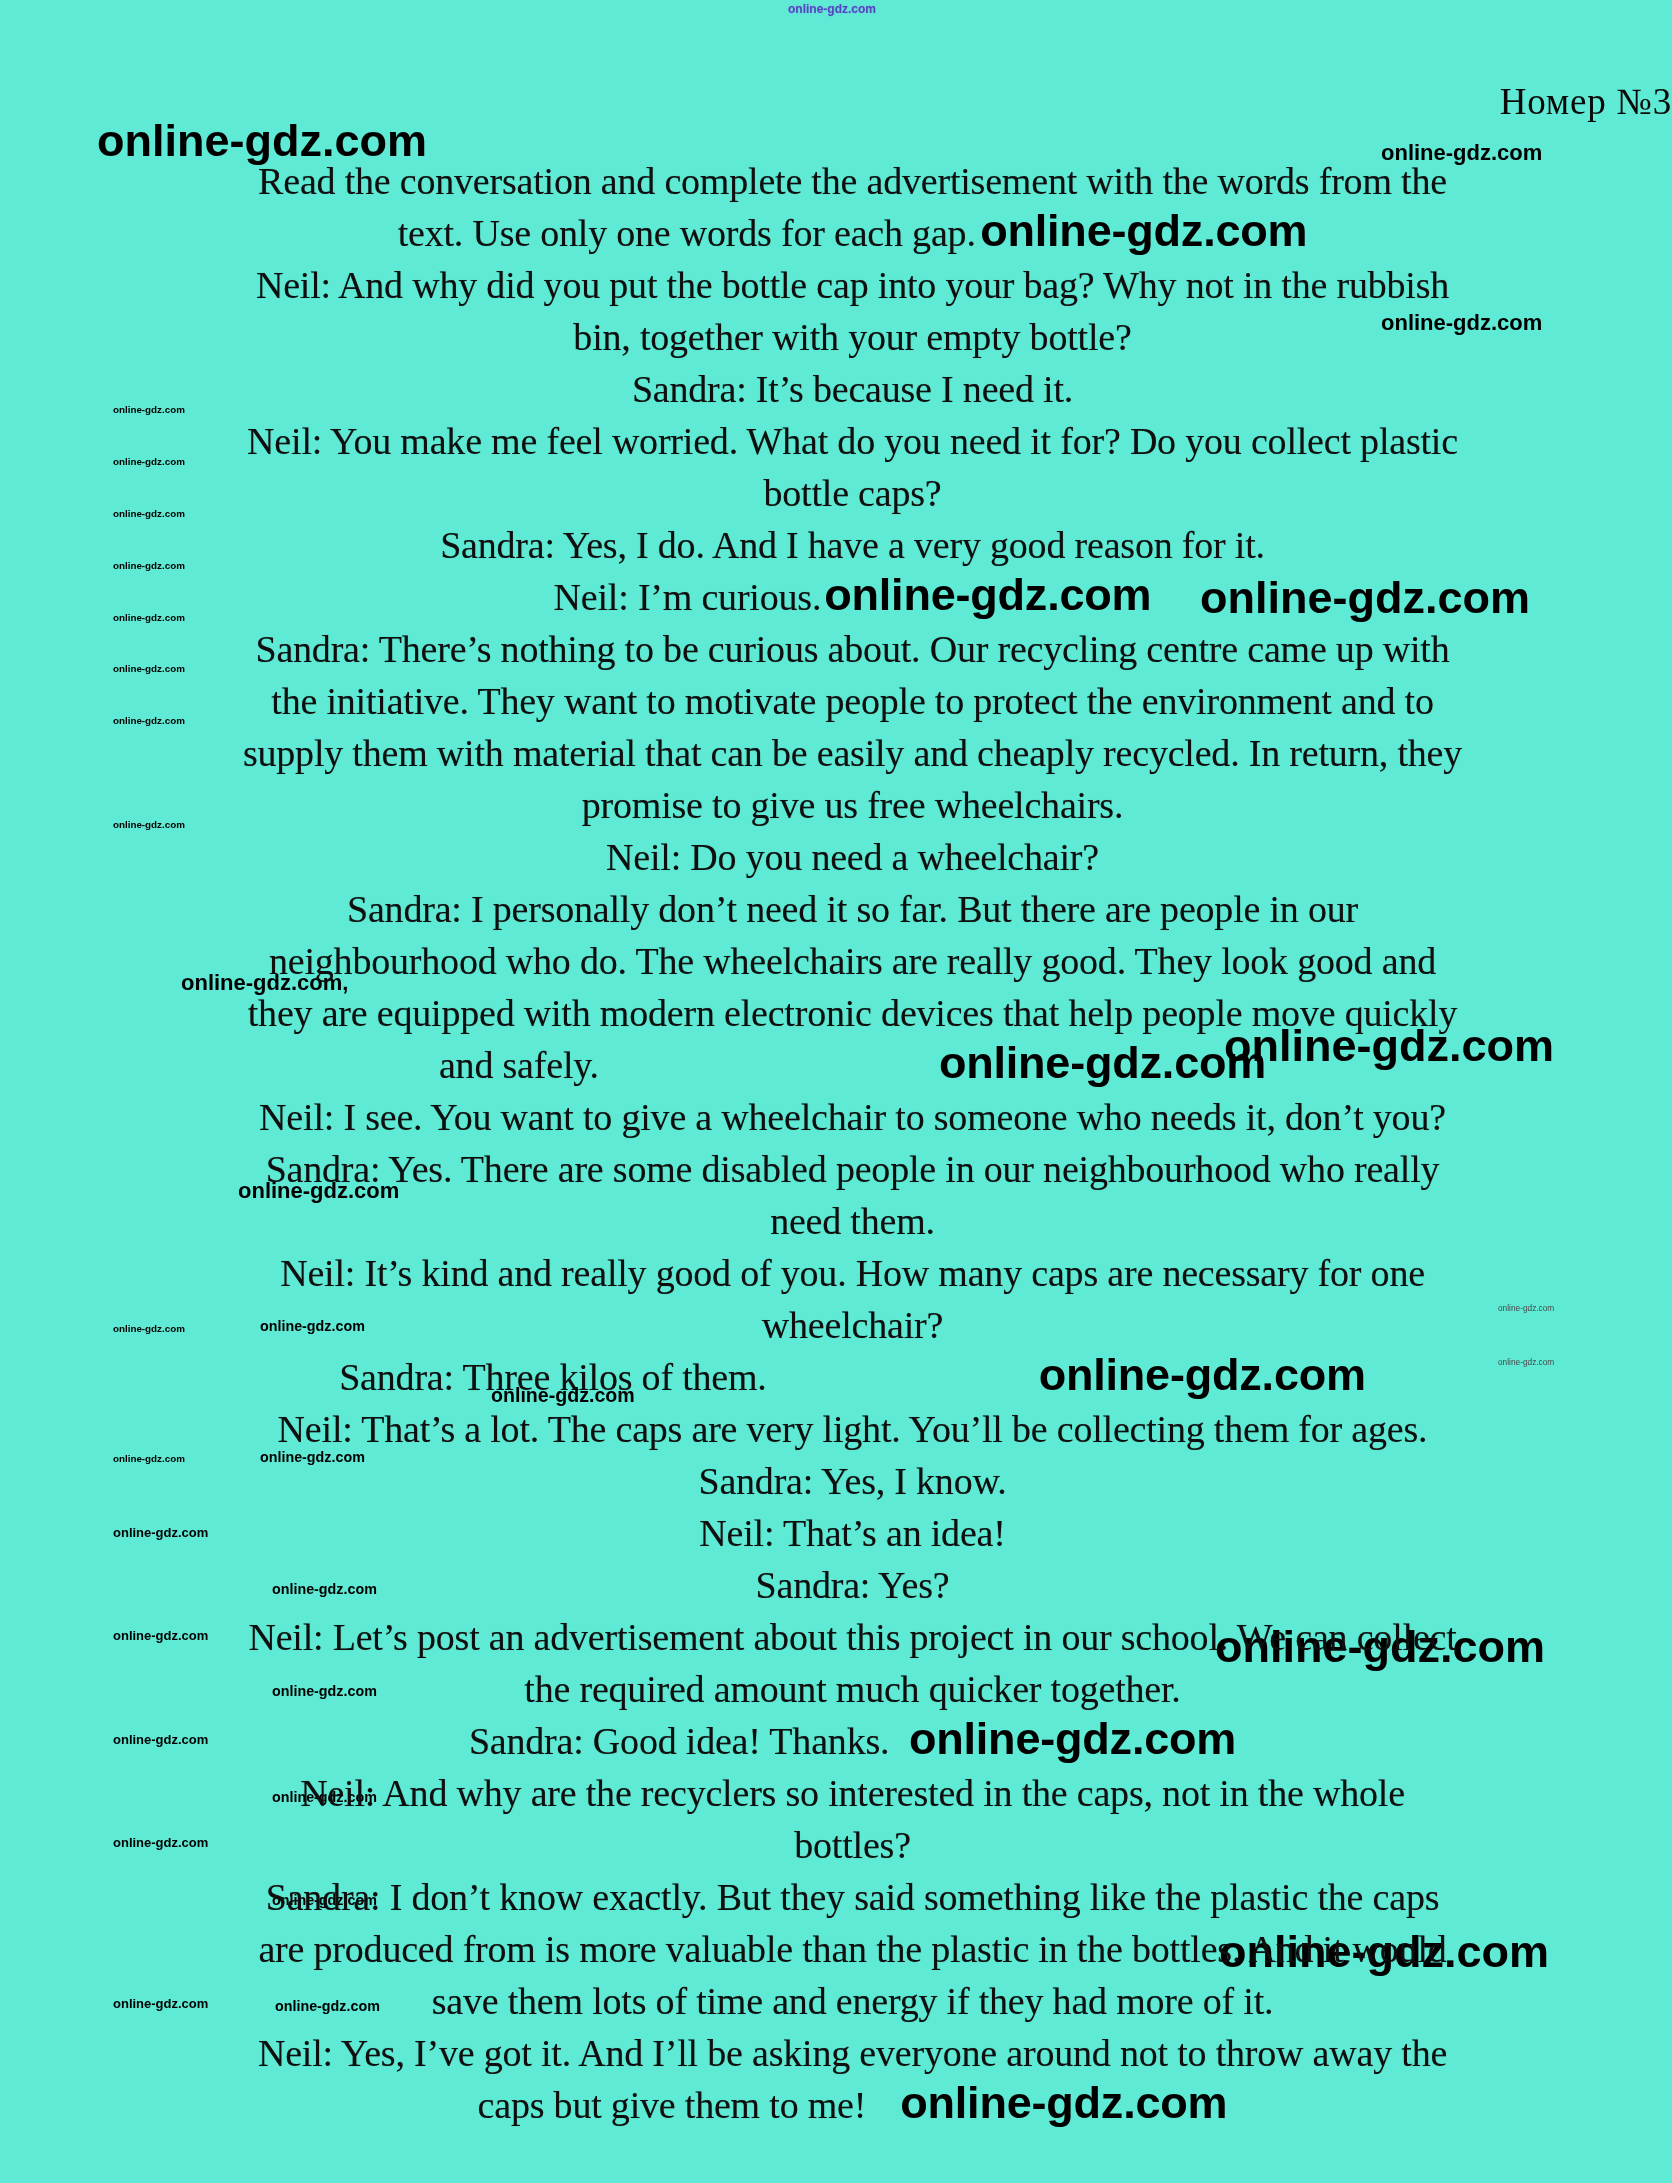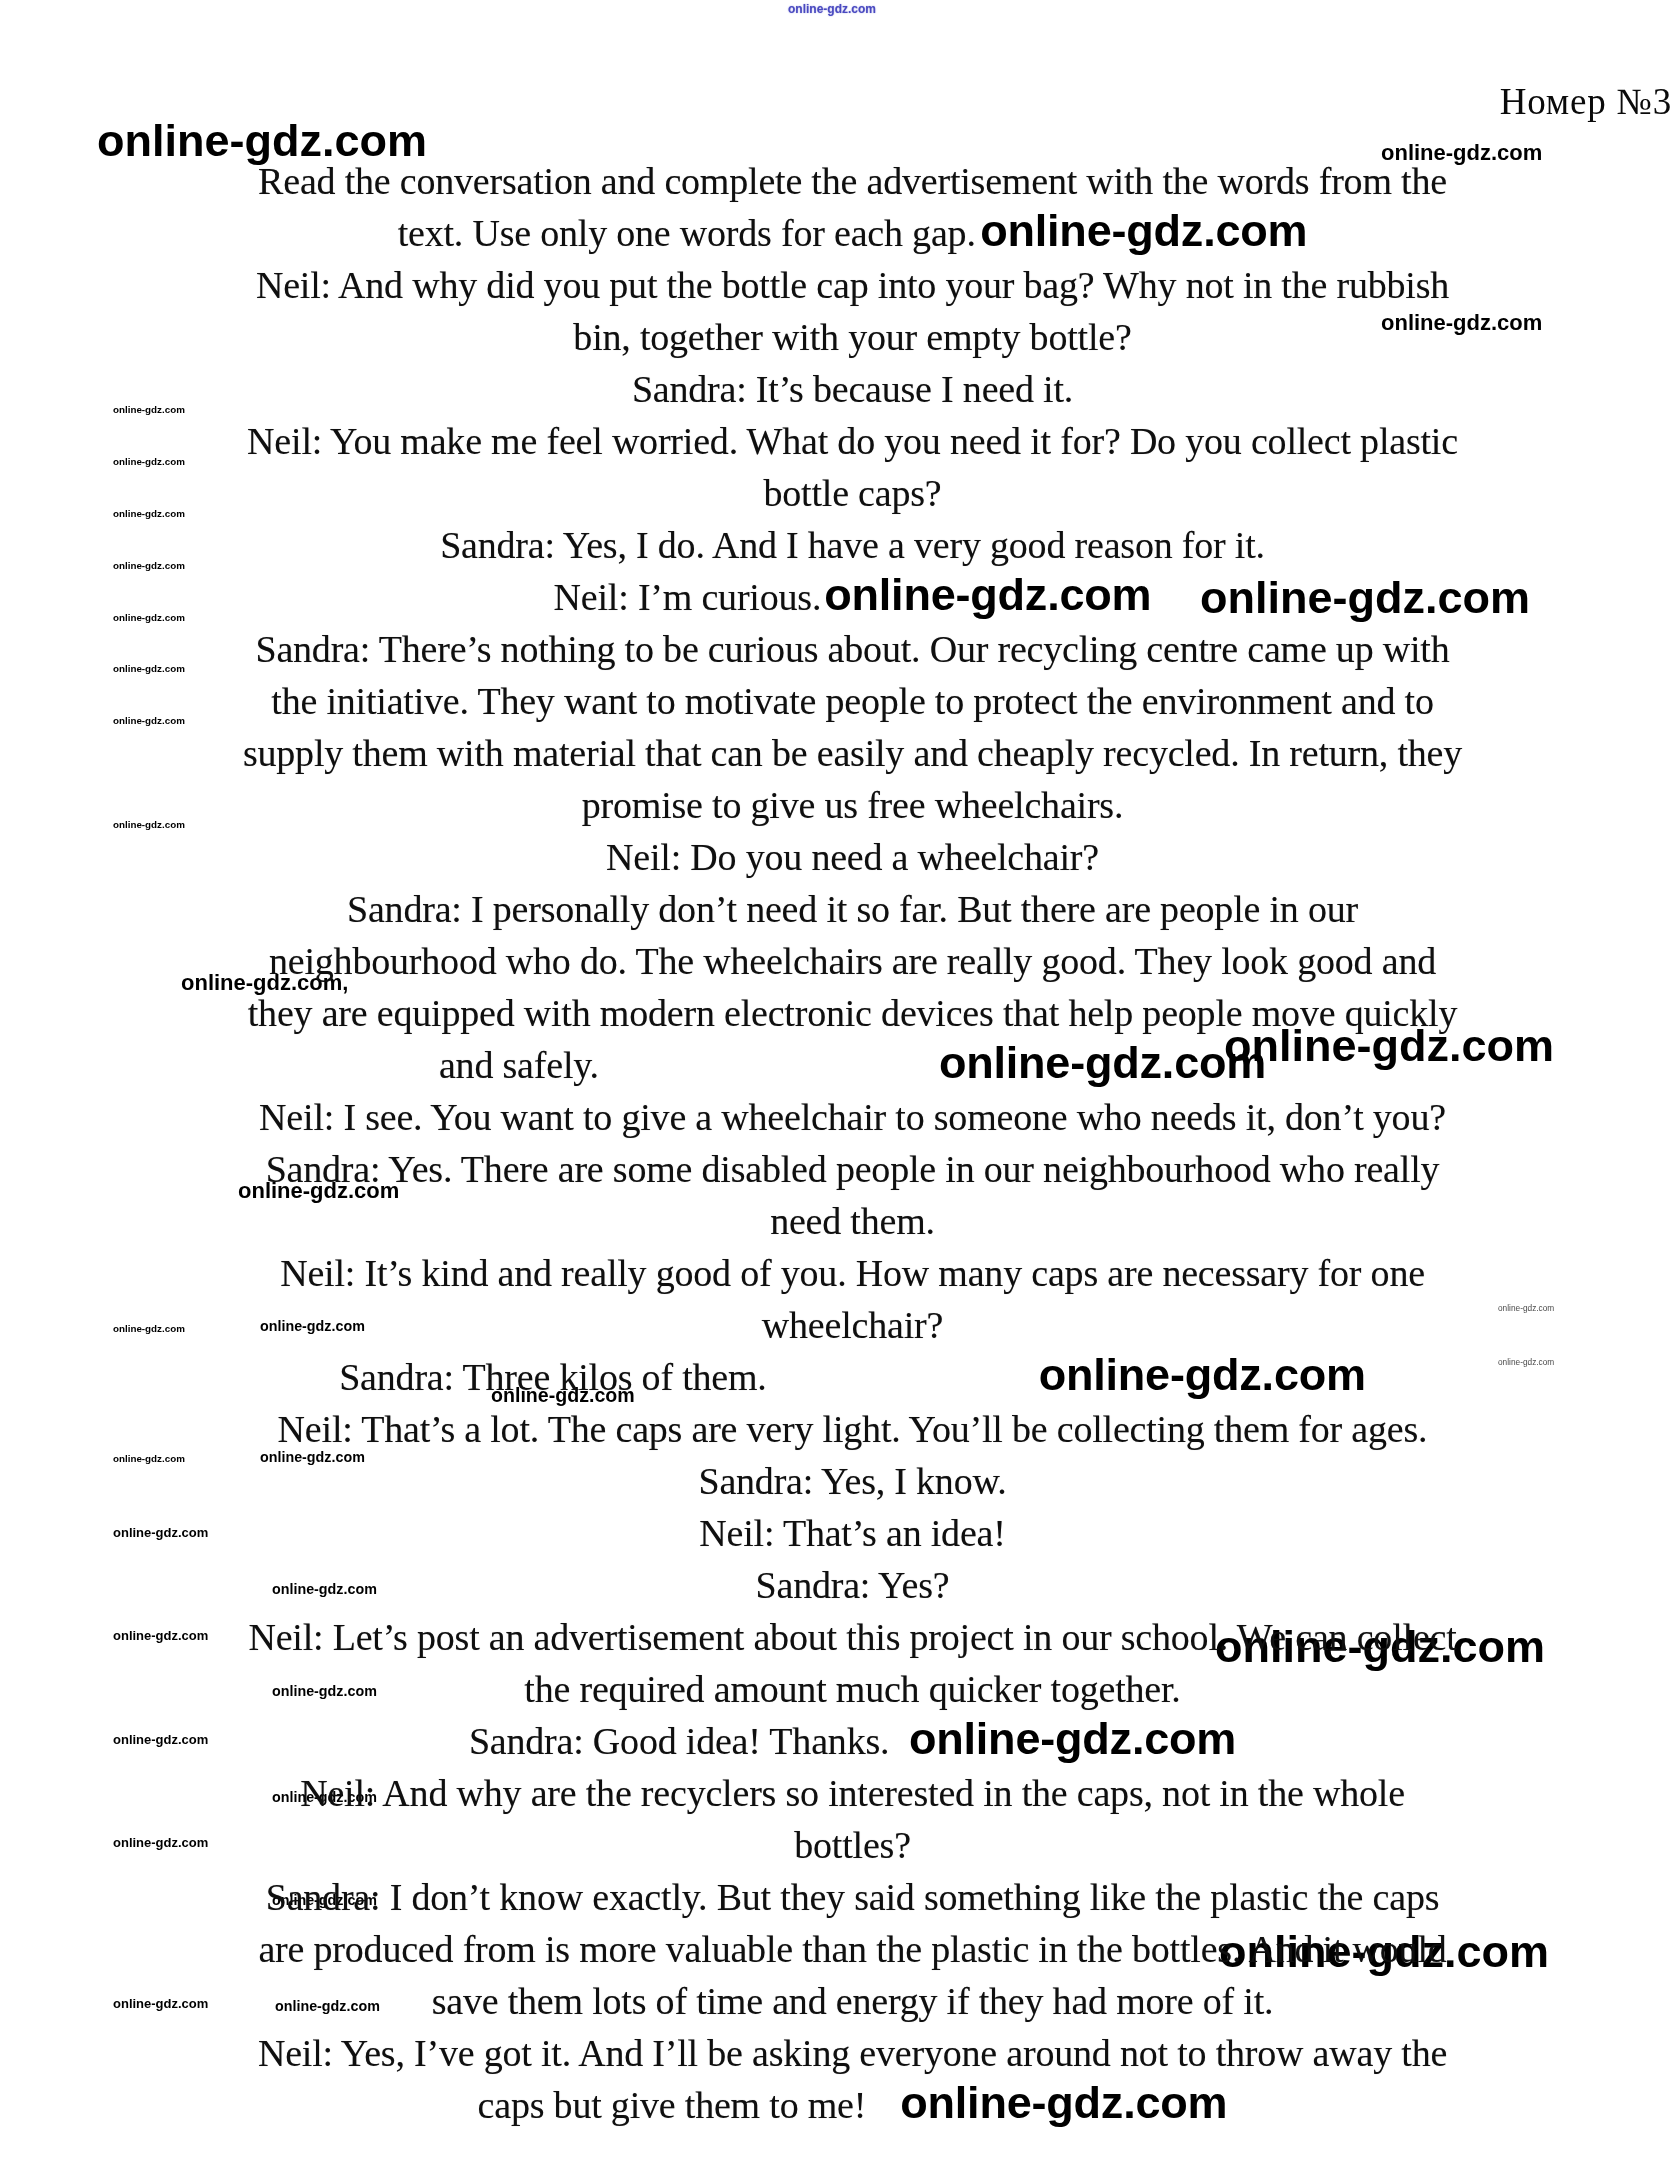--- a/index.html
+++ b/index.html
@@ -1,19 +1,19 @@
 <!DOCTYPE html>
 <html style="font-size:12px"><head>
 <meta charset="utf-8">
 <style>
   html,body { margin:0; padding:0; background:#e8e8e8; }
   .page {
     position:relative;
     width:1672px; height:2183px;
-    background:#ffffff;
+    background:#5eead4;
     font-family:"Liberation Serif", serif;
     color:#0f0f0f;
     overflow:hidden;
   }
   .title {
     position:absolute; top:80px; left:0; width:100%;
     text-align:right;
     font-size:37px; font-weight:400; margin:0;
     letter-spacing:0.8px;
     color:#0a0a0a;

